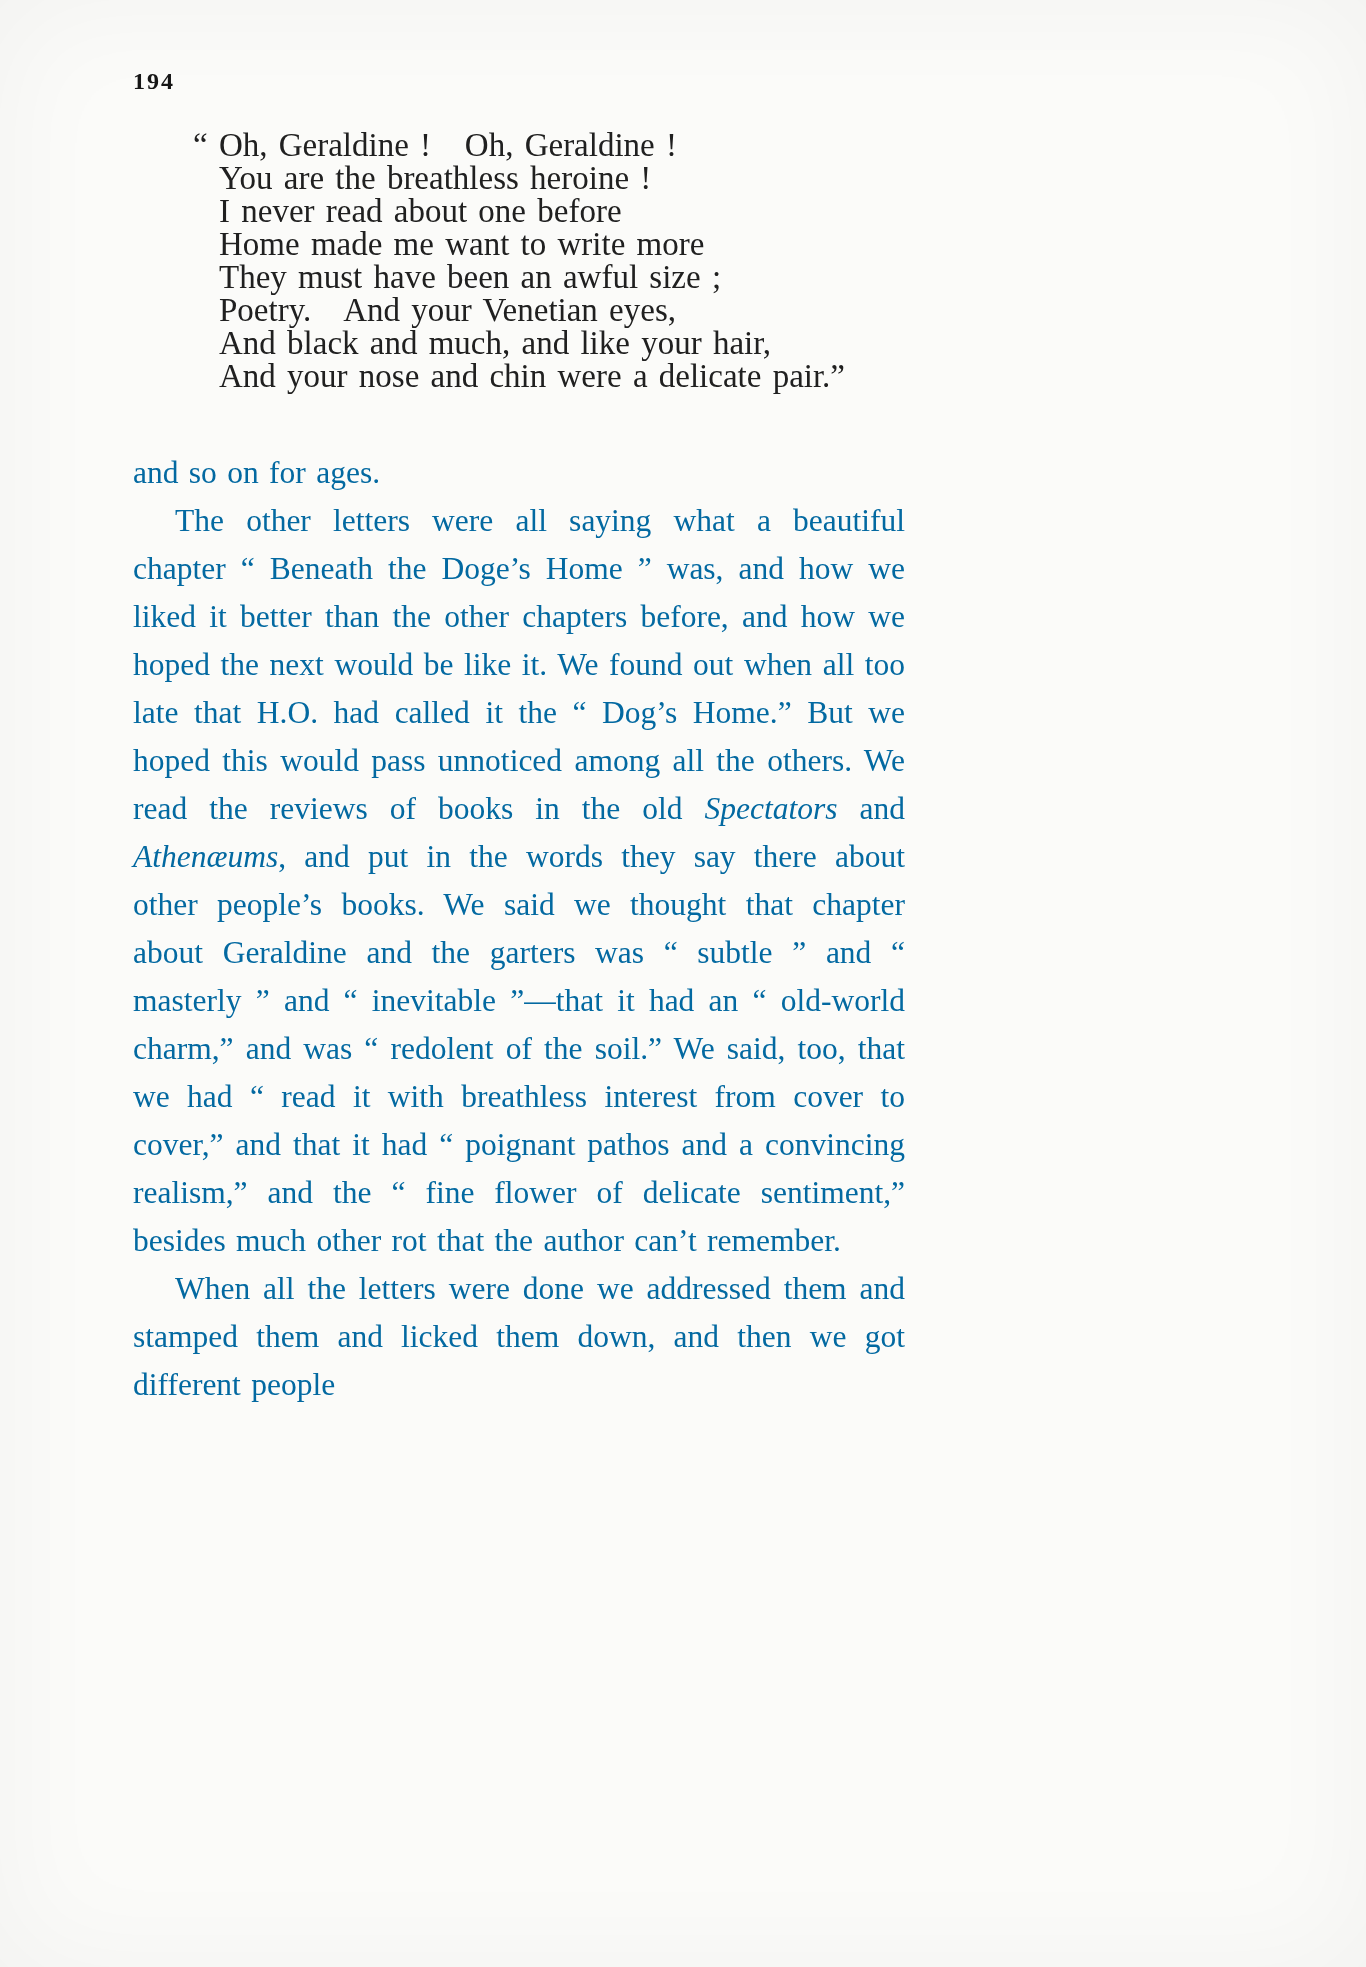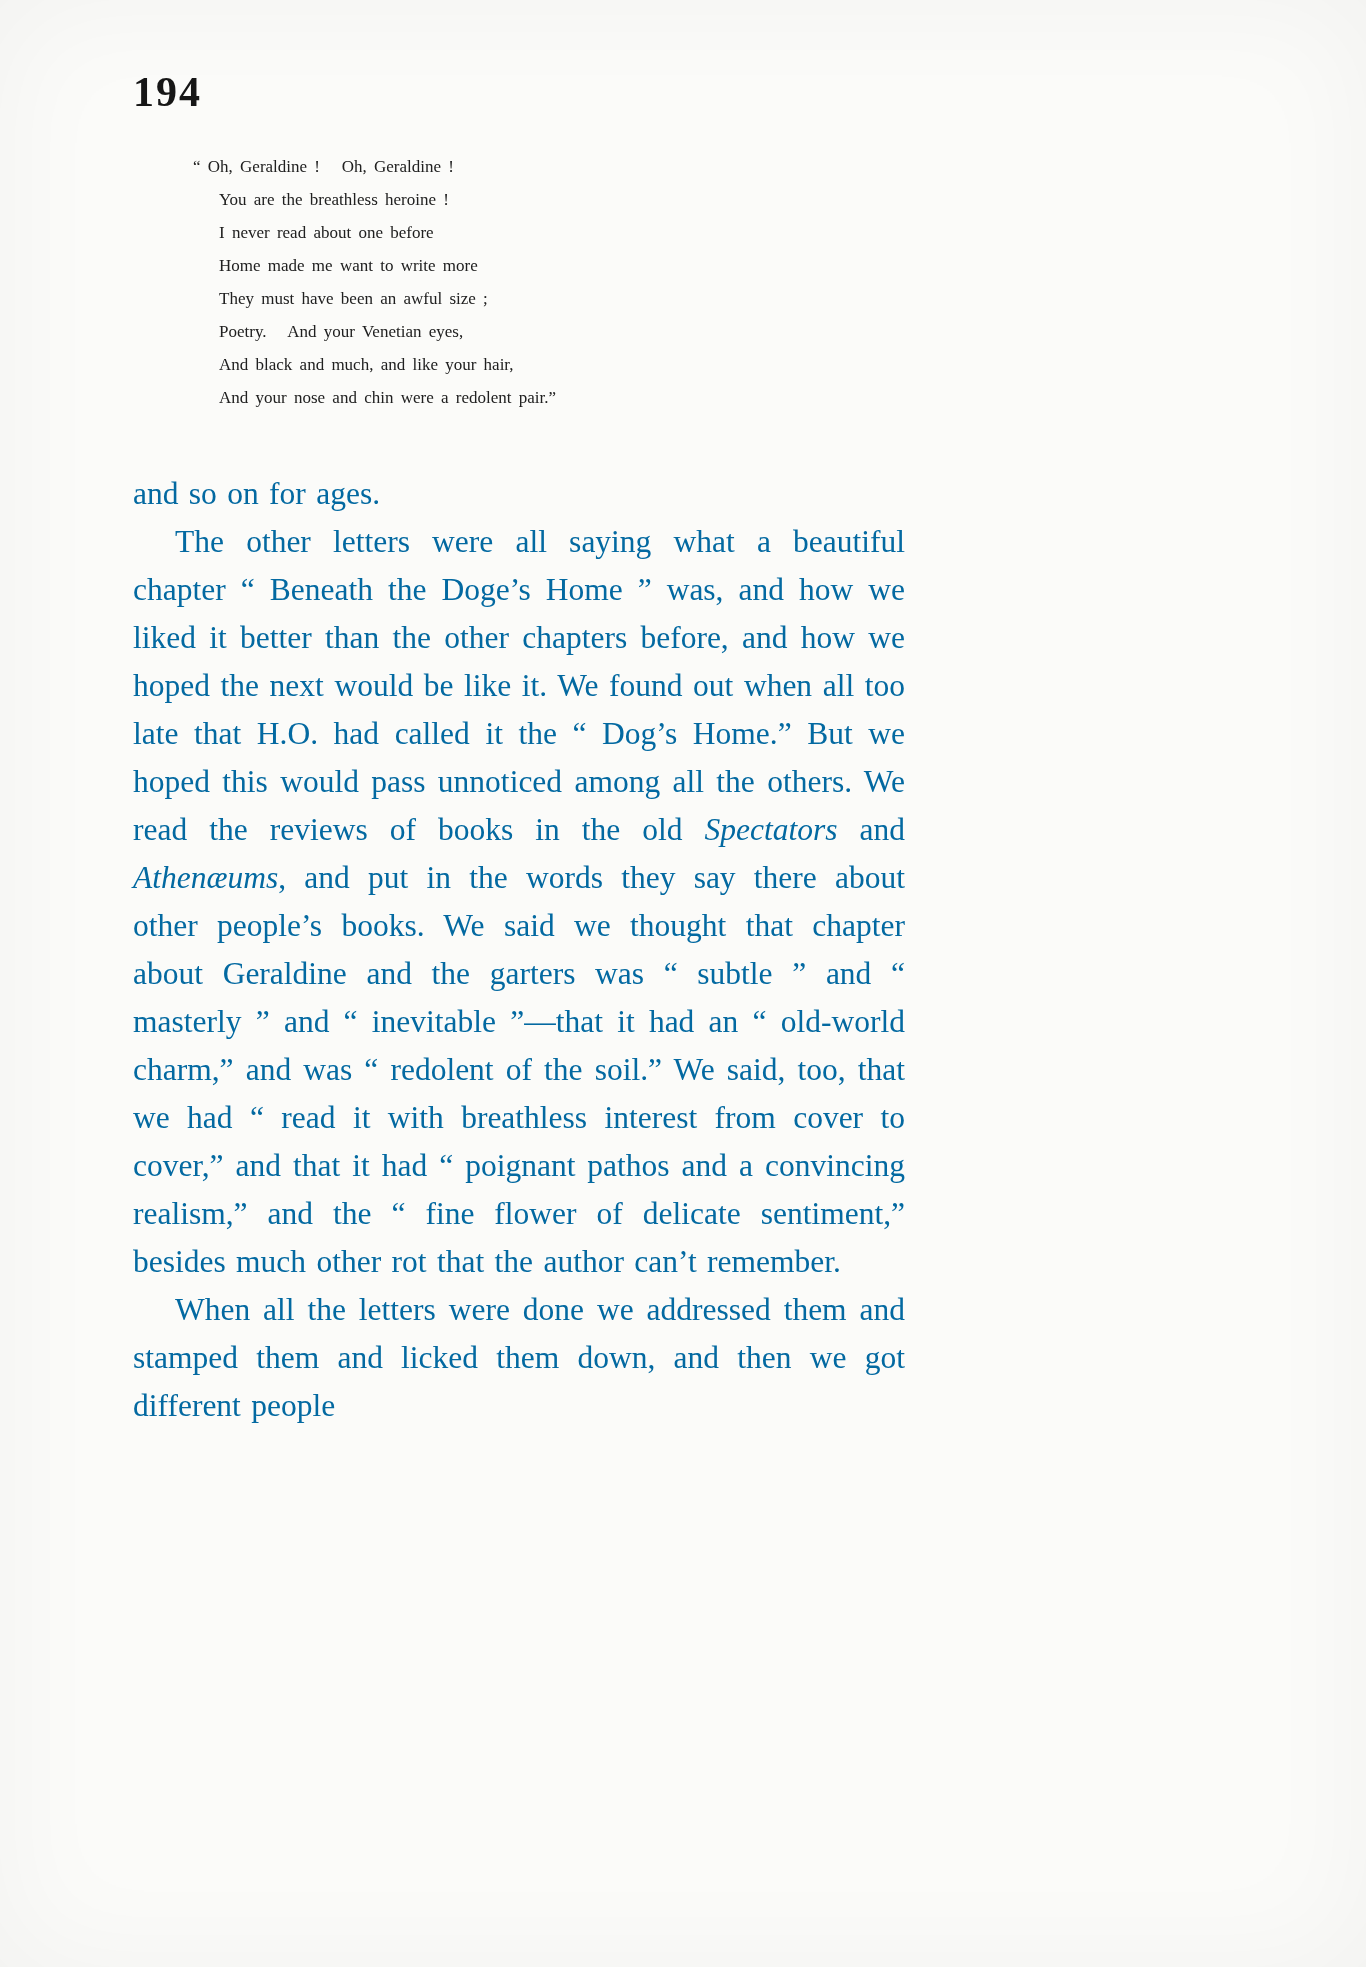--- a/index.html
+++ b/index.html
@@ -16,36 +16,36 @@
     color: #1d1d1d;
     font-family: "Liberation Serif", serif;
     box-shadow: inset 0 0 120px rgba(0,0,0,0.04);
     overflow: hidden;
     box-sizing: border-box;
     padding: 68px 0 0 133px;
   }
   .running-head {
     display: flex;
     align-items: baseline;
-    font-size: 42px;
+    font-size: 24px;
     font-weight: bold;
     color: #161616;
   }
   .page-number {
     letter-spacing: 2px;
   }
   .book-title {
     margin-left: 58px;
     letter-spacing: 4px;
     word-spacing: 14px;
   }
   .poem {
     margin-top: 34px;
     margin-left: 86px;
-    font-size: 17px;
+    font-size: 33px;
     line-height: 33px;
     color: #202020;
   }
   .poem-line {
     white-space: pre;
     word-spacing: 3px;
   }
   .poem-line.first {
     margin-left: -26px;
   }
@@ -78,21 +78,21 @@
   </header>
 
   <div class="poem">
       <div class="poem-line first">“ Oh, Geraldine !   Oh, Geraldine !</div>
       <div class="poem-line">You are the breathless heroine !</div>
       <div class="poem-line">I never read about one before</div>
       <div class="poem-line">Home made me want to write more</div>
       <div class="poem-line">They must have been an awful size ;</div>
       <div class="poem-line">Poetry.   And your Venetian eyes,</div>
       <div class="poem-line">And black and much, and like your hair,</div>
-      <div class="poem-line">And your nose and chin were a redolent pair.”</div>
+      <div class="poem-line">And your nose and chin were a delicate pair.”</div>
     </div>
 
   <div class="prose">
       <p class=""><span>and so on for ages.</span></p>
       <p class="indent"><span>The other letters were all saying what a beautiful chapter “ Beneath the Doge’s Home ” was, and how we liked it better than the other chapters before, and how we hoped the next would be like it.  We found out when all too late that H.O. had called it the “ Dog’s Home.”  But we hoped this would pass unnoticed among all the others.  We read the reviews of books in the old </span><em>Spectators</em><span> and </span><em>Athenæums</em><span>, and put in the words they say there about other people’s books.  We said we thought that chapter about Geraldine and the garters was “ subtle ” and “ masterly ” and “ inevitable ”—that it had an “ old-world charm,” and was “ redolent of the soil.”  We said, too, that we had “ read it with breathless interest from cover to cover,” and that it had “ poignant pathos and a convincing realism,” and the “ fine flower of delicate sentiment,” besides much other rot that the author can’t remember.</span></p>
       <p class="indent"><span>When all the letters were done we addressed them and stamped them and licked them down, and then we got different people</span></p>
     </div>
 
 </div>
 

